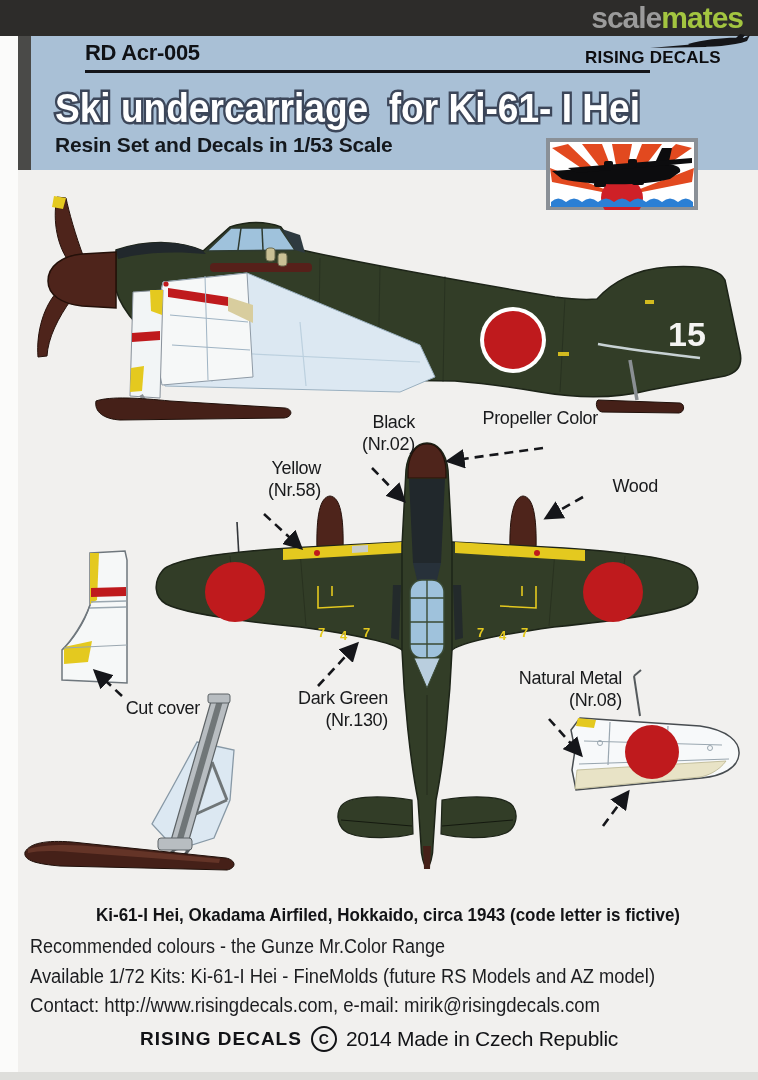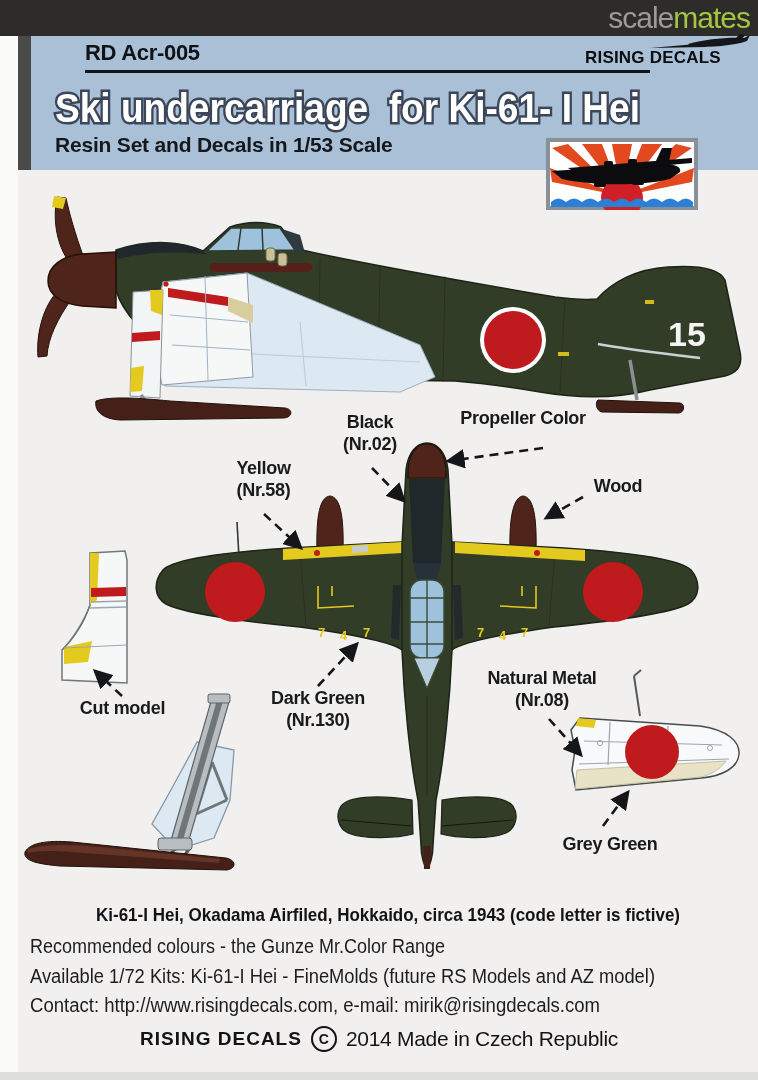--- a/index.html
+++ b/index.html
@@ -2,36 +2,36 @@
 <html style="--top_bar: #2d2c2a; --watermark_gray: #9b9b9b; --watermark_green: #a3c540; --band_blue: #a9c0d6; --title_outline: #3c4659; --ink: #16181c; --page_bg: #f1f0ee; --dark_green: #323d27; --antiglare: #21282c; --hinomaru_red: #bf1a1d; --yellow: #e4c91f; --wood_brown: #4e241b; --ski_brown: #452018; --canopy_blue: #9fc2dc; --underside_blue: #dce8f2; --cream: #e8e3c6; --metal_gray: #b8bdc1; --logo_ray_orange: #e2491f; --logo_sun_red: #cf2027; --logo_wave_blue: #2b7fd4;"><head>
 <meta charset="utf-8">
 <style>
   html,body{margin:0;padding:0;}
   body{width:758px;height:1080px;position:relative;overflow:hidden;
        font-family:"Liberation Sans",sans-serif;background:var(--page_bg,#f1f0ee);}
   .abs{position:absolute;}
   
   .top-bar{left:0;top:0;width:758px;height:36px;background:var(--top_bar,#2d2c2a);
            display:flex;align-items:center;justify-content:flex-end;}
-  .wm{font-size:30px;font-weight:normal;letter-spacing:-1px;padding-right:8px;line-height:1;}
+  .wm{font-size:30px;font-weight:bold;letter-spacing:-1px;padding-right:15px;line-height:1;}
   .wm .g1{color:var(--watermark_gray,#9b9b9b);}
   .wm .g2{color:var(--watermark_green,#a3c540);}
   
   .edge-white{left:0;top:36px;width:18px;height:1040px;background:#fbfbfa;}
   .edge-dark{left:18px;top:36px;width:13px;height:134px;background:#4a4a48;}
   .edge-bottom{left:0;top:1072px;width:758px;height:8px;background:#dededb;}
   
   .band{left:31px;top:36px;width:727px;height:134px;background:var(--band_blue,#a9c0d6);}
   .product-code{left:85px;top:40px;font-size:22px;font-weight:bold;color:#101216;letter-spacing:-.3px;text-align:center;}
   .hrule{left:85px;top:70px;width:565px;height:3px;background:#14151a;}
   .brand-logo{left:585px;top:48px;width:165px;font-size:17px;font-weight:800;color:#0d0d10;letter-spacing:.2px;}
   .brand-plane{left:648px;top:34px;}
   .subtitle{left:55px;top:133px;font-size:21px;font-weight:bold;color:#14181d;letter-spacing:-.2px;}
   
-  .callout{font-size:18px;font-weight:bold;color:#191a1c;text-align:center;line-height:1.22;letter-spacing:-.3px;}
+  .callout{font-size:18px;font-weight:normal;color:#191a1c;text-align:right;line-height:1.22;letter-spacing:-.3px;}
   .callout span{display:block;}
   
   .brandline{left:0;top:1026px;width:758px;display:flex;align-items:center;justify-content:center;gap:9px;color:#121316;}
   .brandline .bl-brand{font-size:19px;font-weight:900;letter-spacing:1px;}
   .brandline .bl-copy{width:22px;height:22px;border:2.2px solid #121316;border-radius:50%;
        display:flex;align-items:center;justify-content:center;font-size:14px;font-weight:bold;}
   .brandline .bl-text{font-size:21px;font-weight:normal;letter-spacing:-.3px;}
   
   .fGreen{fill:var(--dark_green,#323d27);}
   .fRed{fill:var(--hinomaru_red,#bf1a1d);}
@@ -331,32 +331,31 @@
   <span>Propeller Color</span>
 </div>
 <div class="abs callout" style="left:206px;top:458px;width:115px">
   <span>Yellow</span>
   <span>(Nr.58)</span>
 </div>
 <div class="abs callout" style="left:578px;top:476px;width:80px">
   <span>Wood</span>
 </div>
 <div class="abs callout" style="left:45px;top:698px;width:155px">
-  <span>Cut model</span>
+  <span>Cut cover</span>
 </div>
 <div class="abs callout" style="left:248px;top:688px;width:140px">
   <span>Dark Green</span>
   <span>(Nr.130)</span>
 </div>
 <div class="abs callout" style="left:462px;top:668px;width:160px">
   <span>Natural Metal</span>
   <span>(Nr.08)</span>
 </div>
 <div class="abs callout" style="left:530px;top:834px;width:160px">
-  <span>Grey Green</span>
 </div>
 
 <svg class="abs" style="left:0;top:895px" width="758" height="135" viewBox="0 895 758 135">
   <text x="96" y="921" font-size="19" font-weight="bold" fill="#121316" textLength="584" lengthAdjust="spacingAndGlyphs">Ki-61-I Hei, Okadama Airfiled, Hokkaido, circa 1943 (code letter is fictive)</text>
   <text x="30" y="953" font-size="19.5" fill="#1c1d20" textLength="415" lengthAdjust="spacingAndGlyphs">Recommended colours - the Gunze Mr.Color Range</text>
   <text x="30" y="983" font-size="19.5" fill="#1c1d20" textLength="625" lengthAdjust="spacingAndGlyphs">Available 1/72 Kits: Ki-61-I Hei - FineMolds (future RS Models and AZ model)</text>
   <text x="30" y="1012" font-size="19.5" fill="#1c1d20" textLength="570" lengthAdjust="spacingAndGlyphs">Contact: http://www.risingdecals.com, e-mail: mirik@risingdecals.com</text>
 </svg>
 <div class="abs brandline">
   <span class="bl-brand">RISING DECALS</span>

